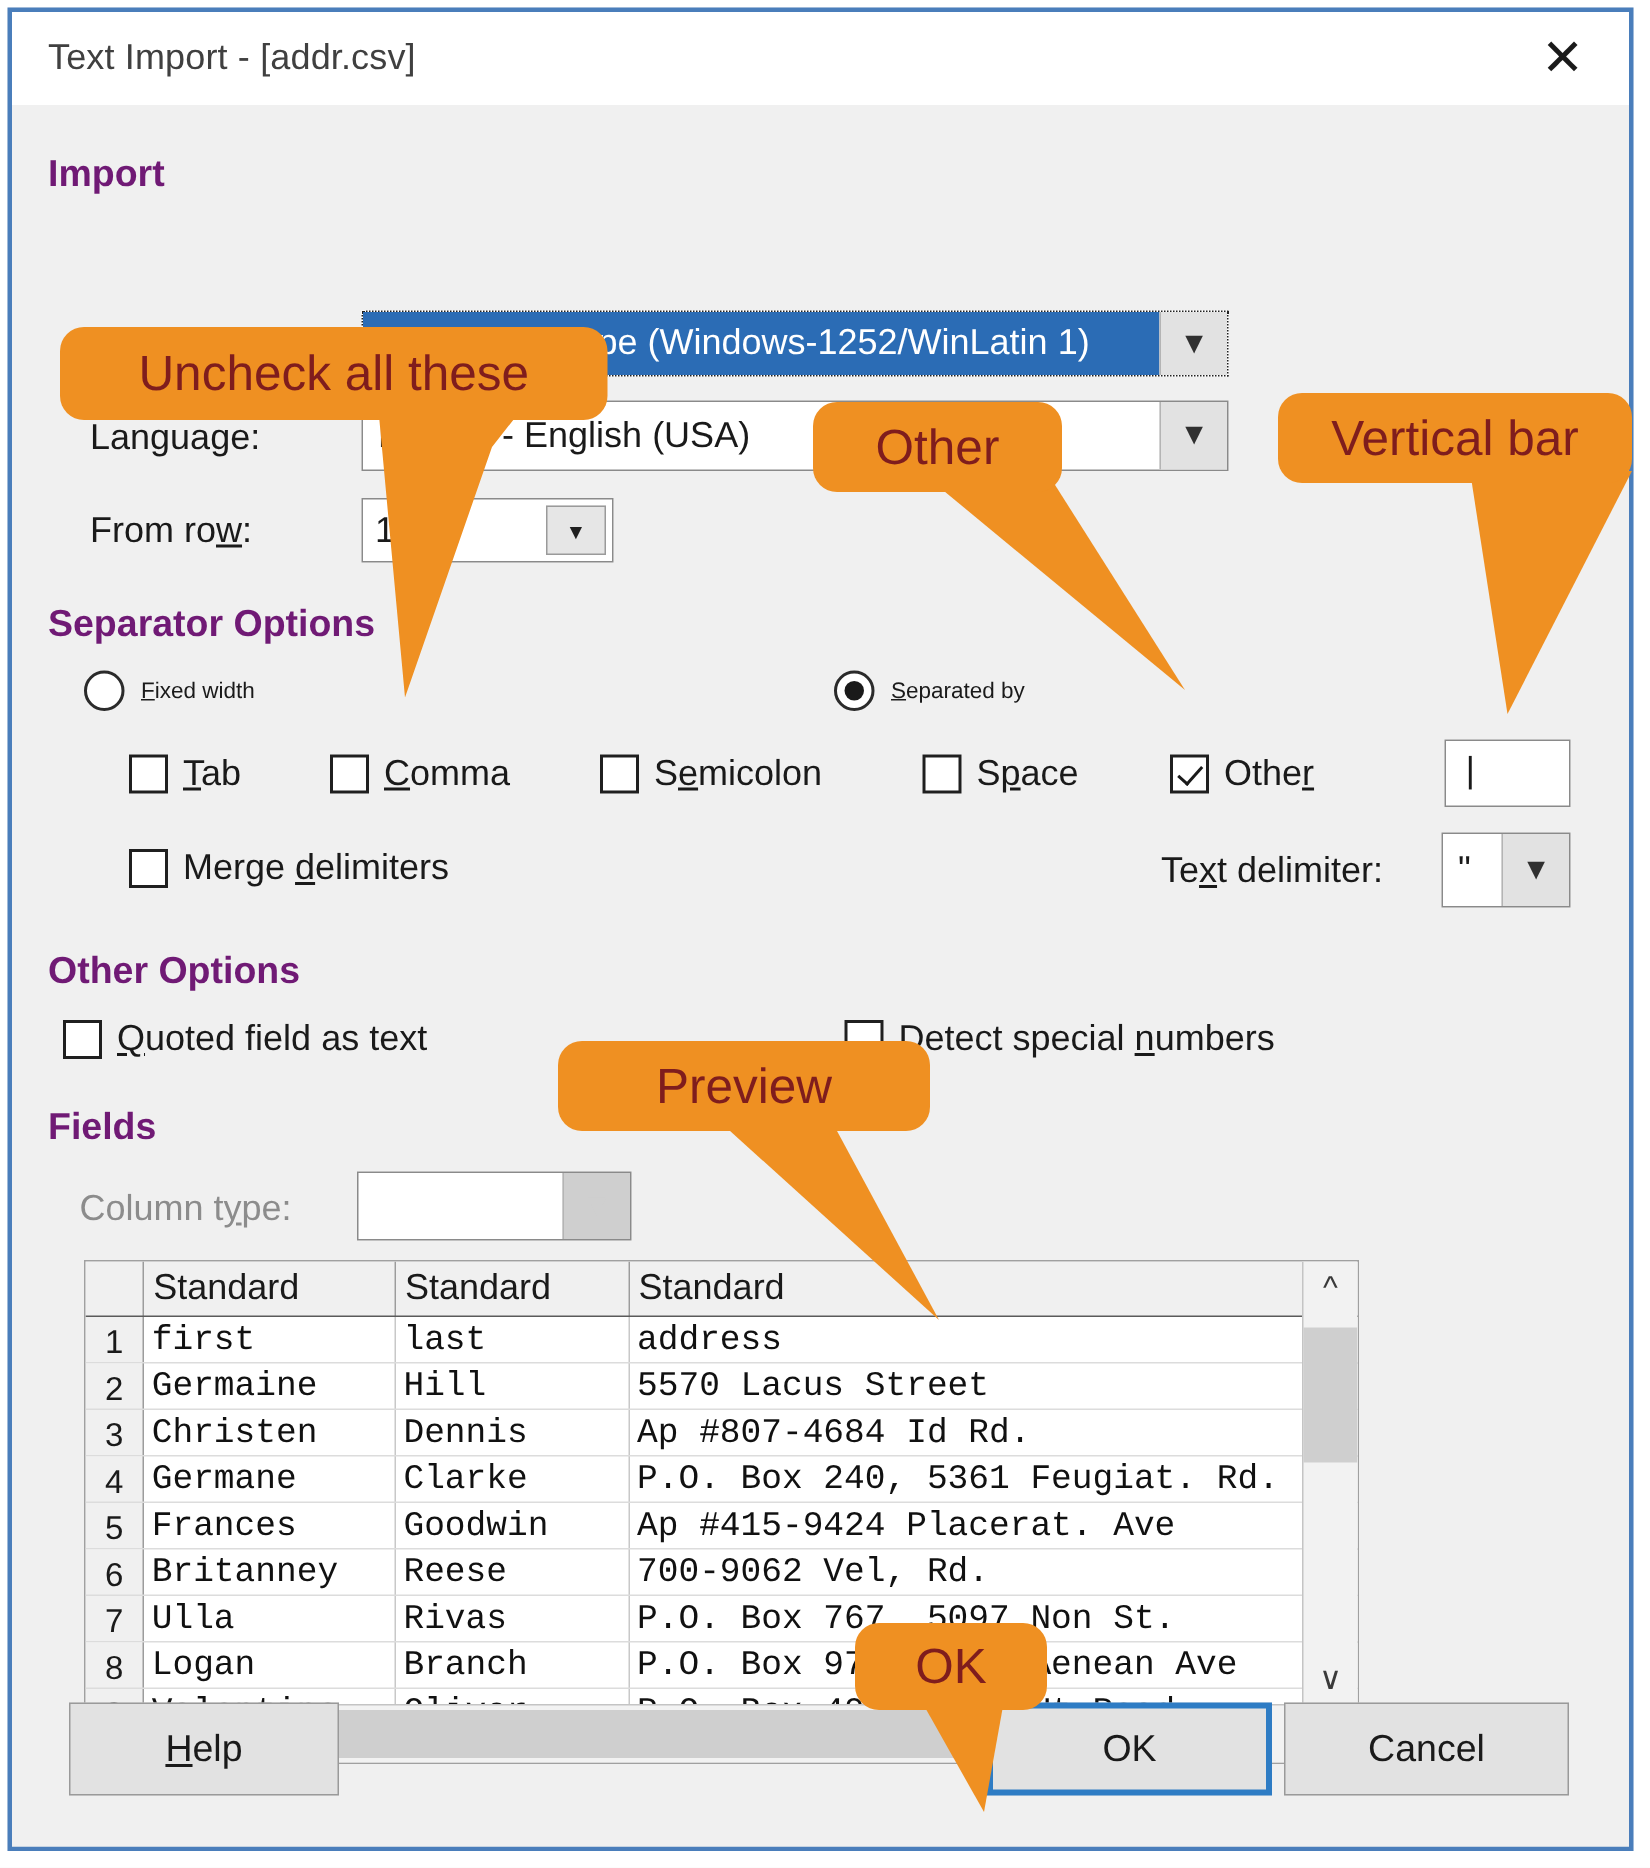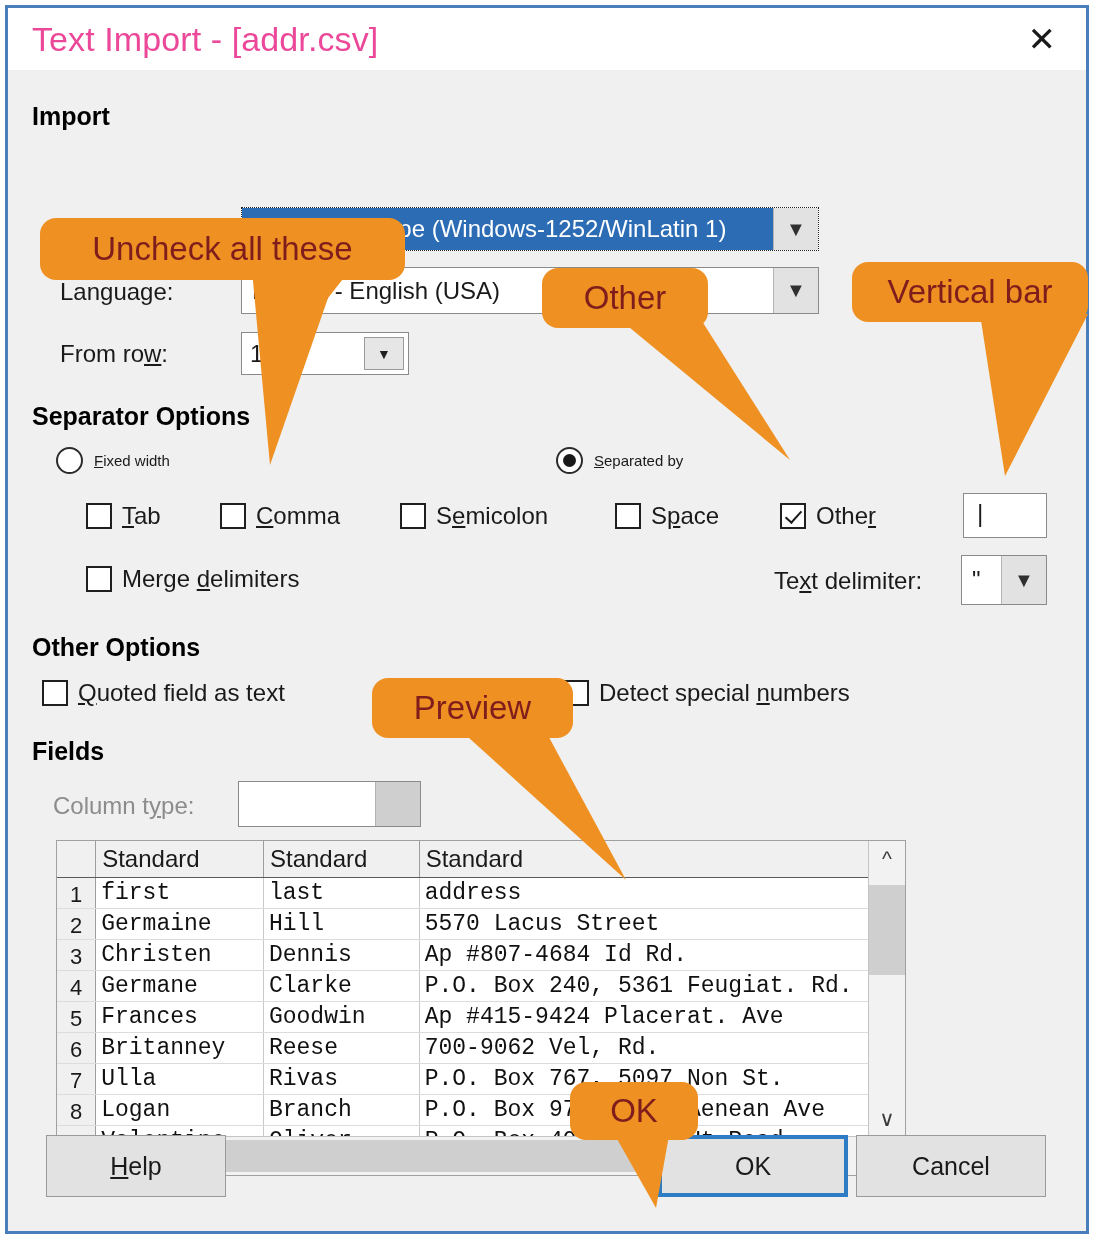--- a/index.html
+++ b/index.html
@@ -30,22 +30,22 @@
   .titlebar {
     height: 62px;
     background: #ffffff;
     display: flex;
     align-items: center;
     justify-content: space-between;
     padding: 0 22px 0 24px;
     box-sizing: border-box;
   }
   .title-text {
-    font-size: 34px;
-    color: #ec4899;
+    font-size: 24px;
+    color: #404040;
     letter-spacing: 0.1px;
   }
   .close-btn {
     font-size: 34px;
     line-height: 1;
     color: #1a1a1a;
     font-weight: 300;
     padding: 2px 8px;
     cursor: default;
     font-family: "DejaVu Sans", sans-serif;
@@ -54,21 +54,21 @@
   .body-area {
     position: relative;
     height: calc(100% - 62px);
     background: #f0f0f0;
     padding: 0;
   }
 
   .section-head {
     font-size: 25px;
     font-weight: bold;
-    color: #000000;
+    color: #701a75;
     position: absolute;
   }
   .lbl {
     font-size: 24px;
     color: #1a1a1a;
     position: absolute;
     white-space: nowrap;
   }
   .lbl.disabled { color: #8c8c8c; }
   .u { text-decoration: underline; }
@@ -601,21 +601,21 @@
   </div>
   <div class="bubble" style="width:236px; height:60px;">Vertical bar</div>
 </div>
 
 <div class="callout" style="left:372px; top:678px;">
   <div class="tail" style="left:86px; top:50px;">
     <svg width="175" height="155" viewBox="0 0 175 155">
       <polygon points="0,0 86,0 168,152" fill="#ef9022"></polygon>
     </svg>
   </div>
-  <div class="bubble" style="width:201px; height:60px;">Preview</div>
+  <div class="bubble" style="width:248px; height:60px;margin-top:16px;">Preview</div>
 </div>
 
 <div class="callout" style="left:570px; top:1082px;">
   <div class="tail" style="left:42px; top:48px;">
     <svg width="82" height="82" viewBox="0 0 82 82">
       <polygon points="0,0 58,0 44,78" fill="#ef9022"></polygon>
     </svg>
   </div>
   <div class="bubble" style="width:128px; height:58px;">OK</div>
 </div>

